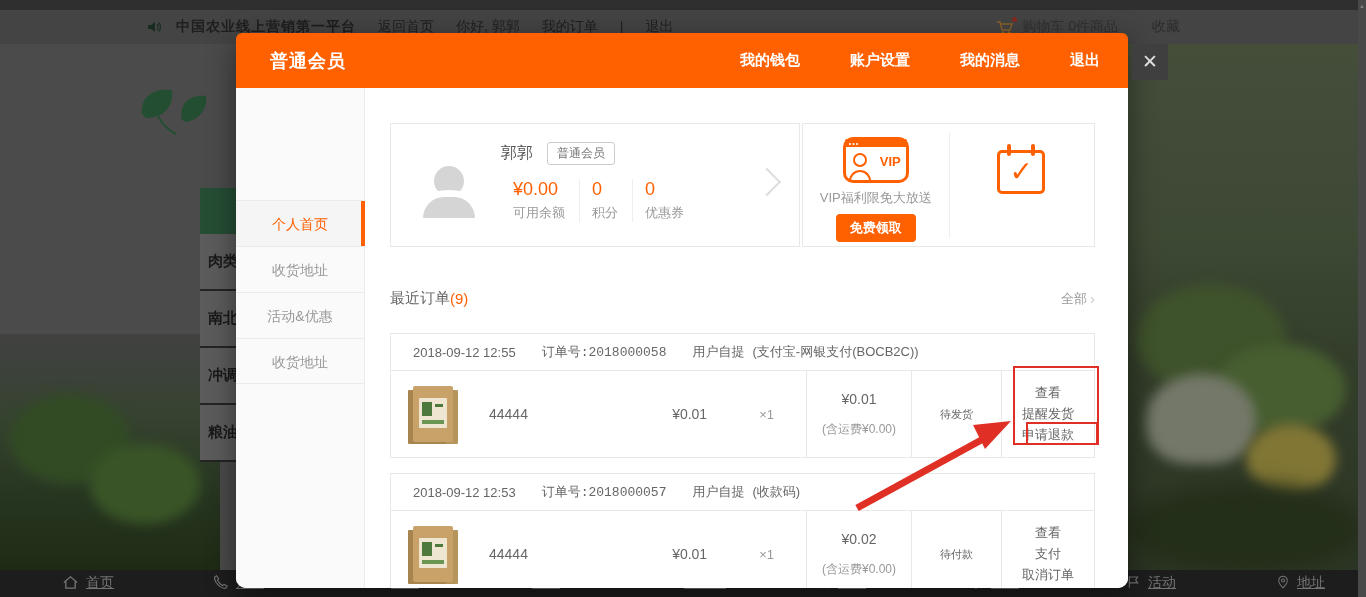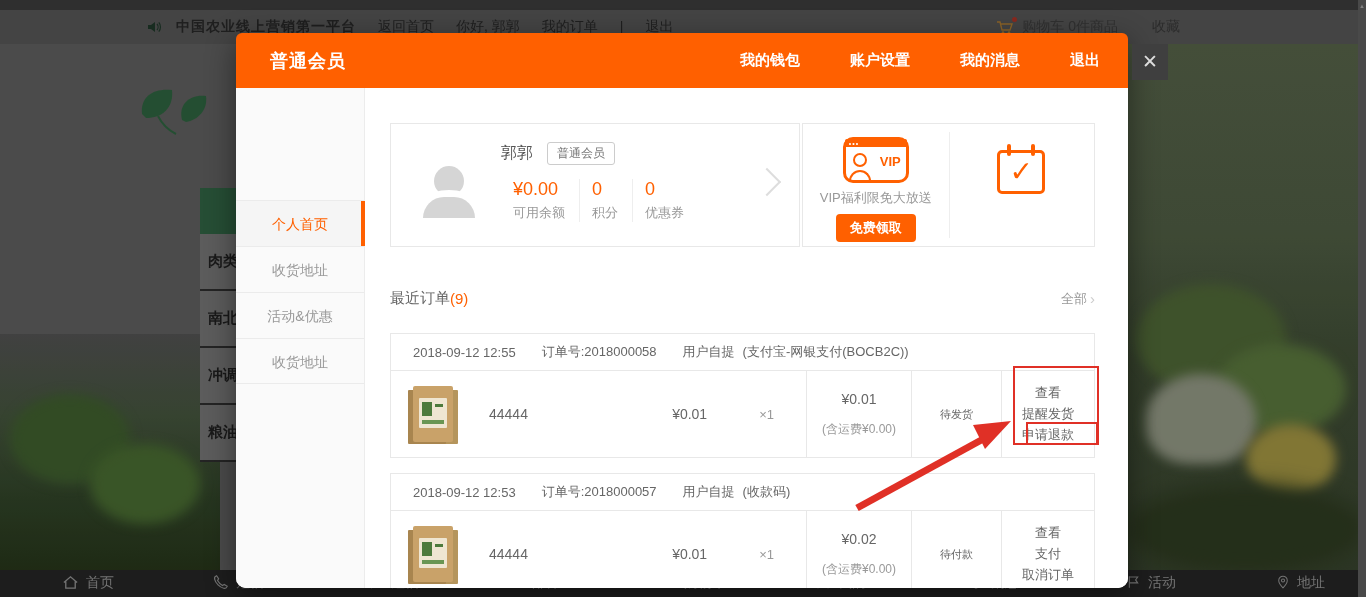--- a/index.html
+++ b/index.html
@@ -30,21 +30,21 @@
   .bg-logo { position:absolute; left:138px; top:42px; display:flex; align-items:center; }
   .bg-brand { font-size:36px; font-weight:bold; color:#2f7a47; margin-left:14px; letter-spacing:2px; }
 
   .cat-header { position:absolute; left:200px; top:144px; width:160px; height:46px; background:#2e5e40; }
   .cat-menu { position:absolute; left:200px; top:190px; width:160px; }
   .cat-row { height:57px; background:#6e6e6e; border-bottom:2px solid #2c2c2c;
              display:flex; align-items:center; padding-left:8px;
              color:#1e1e1e; font-weight:bold; font-size:15px; }
 
   .bg-footer { position:absolute; left:0; top:570px; width:1366px; height:27px; background:#232323; }
-  .ft-item { position:absolute; top:4px; display:flex; align-items:flex-start; color:#8a8a8a; font-size:14px; }
+  .ft-item { position:absolute; top:4px; display:flex; align-items:flex-start; color:#8a8a8a; font-size:14px;text-decoration:underline; }
   .ft-item svg { margin-right:7px; }
   .bg-scroll { position:absolute; right:0; top:0; width:8px; height:597px; background:#585858; }
   .bg-scroll .arr { position:absolute; top:3px; left:1px; font-size:6px; color:#9a9a9a; }
 
   .dim { position:absolute; inset:0; background:rgba(0,0,0,0.16); z-index:5; }
 
   
   .modal { position:absolute; left:236px; top:33px; width:892px; height:555px; z-index:10;
            border-radius:6px 6px 10px 10px; overflow:hidden; box-shadow:0 8px 30px rgba(0,0,0,.45); }
   .m-header { height:55px; background:#ff6000; display:flex; align-items:center; }
@@ -101,21 +101,21 @@
   .orders-head { margin-top:42px; display:flex; align-items:center; }
   .oh-title { font-size:15px; color:#666; }
   .oh-count { font-size:15px; color:#ff6000; }
   .oh-all { margin-left:auto; font-size:13px; color:#999; cursor:pointer; }
   .oh-arrow { color:#ccc; font-size:15px; margin-left:3px; }
 
   .order-card { margin-top:25px; border:1px solid #e8e8e8; }
   .order-card.second { margin-top:15px; }
   .oc-head { height:37px; border-bottom:1px solid #e8e8e8; display:flex; align-items:center;
              padding-left:22px; color:#666; font-size:13px; }
-  .oc-head .sp1 { margin-left:26px; } .oc-head .sp2 { margin-left:26px; } .oc-head .sp3 { margin-left:8px; }
+  .oc-head .sp1 { margin-left:26px;font-family:Liberation Mono, monospace; } .oc-head .sp2 { margin-left:26px; } .oc-head .sp3 { margin-left:8px; }
   .oc-body { display:flex; height:86px; }
   .oc-prod { flex:1; display:flex; align-items:center; padding:0 0 0 22px; }
   .thumb { position:relative; width:40px; height:56px; background:#c9a269; border-radius:2px; box-shadow:-6px 3px 0 -1px #a8854f, 6px 3px 0 -1px #b5955c; }
   .thumb .lbl { position:absolute; left:6px; top:12px; width:28px; height:30px; background:#efe6d2; border-radius:1px; }
   .thumb .g1 { position:absolute; left:9px; top:16px; width:10px; height:14px; background:#4d7a3c; }
   .thumb .g2 { position:absolute; left:22px; top:18px; width:8px; height:3px; background:#4d7a3c; }
   .thumb .g3 { position:absolute; left:9px; top:34px; width:22px; height:4px; background:#6a9653; }
   .oc-name { margin-left:36px; font-size:14px; color:#666; }
   .oc-price { margin-left:auto; font-size:14px; color:#666; }
   .oc-qty { margin-left:52px; margin-right:32px; font-size:13px; color:#999; }

